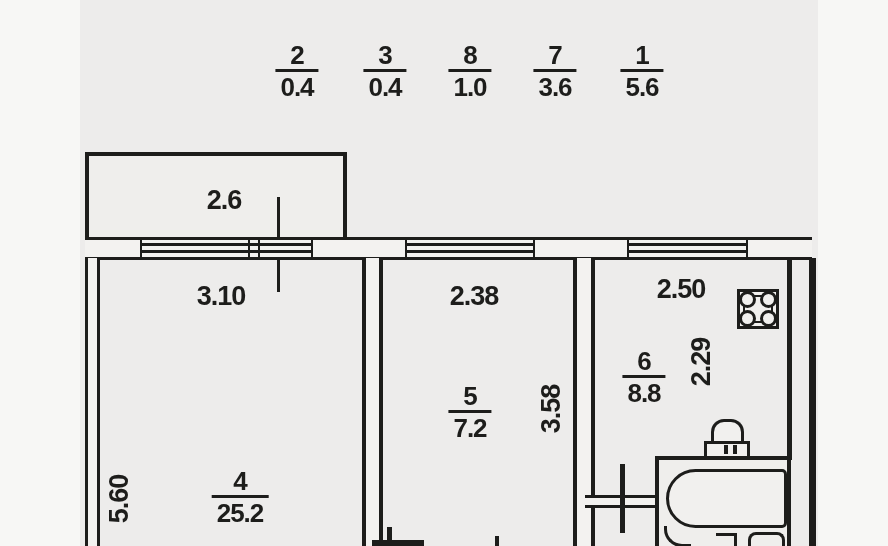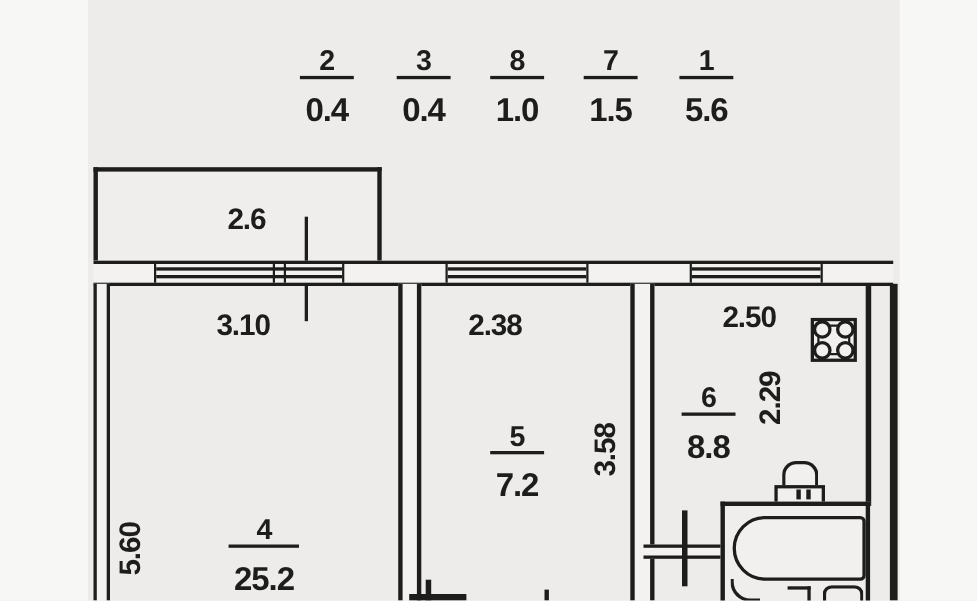--- a/index.html
+++ b/index.html
@@ -8,22 +8,22 @@
   #stage{position:relative;width:888px;height:546px;}
   #paper{position:absolute;left:80px;top:0;width:738px;height:546px;background:#edeceb;}
   .abs{position:absolute;}
   
   .lbl{position:absolute;font-weight:700;font-size:27px;color:#1d1d1b;
        letter-spacing:-1px;white-space:nowrap;transform:translate(-50%,-50%);}
   .lbl.vert{transform:translate(-50%,-50%) rotate(-90deg);}
   
   .frac{position:absolute;text-align:center;transform:translateX(-50%);color:#1d1d1b;}
   .frac .num{display:block;font-weight:700;font-size:26px;letter-spacing:-1px;line-height:27px;}
-  .frac .den{display:block;font-weight:700;font-size:30px;letter-spacing:-1px;line-height:28px;
-             border-top:3px solid #1d1d1b;padding:15px 5px 0 5px;}
+  .frac .den{display:block;font-weight:700;font-size:26px;letter-spacing:-1px;line-height:28px;
+             border-top:3px solid #1d1d1b;padding:1px 5px 0 5px;}
   
   .stroke{position:absolute;background:#1d1d1b;}
   
   .wall2{position:absolute;background:#f3f2f0;border:0 solid #1d1d1b;}
   
   .win{position:absolute;top:0;bottom:0;border-left:2px solid #1d1d1b;border-right:2px solid #1d1d1b;}
   .gz{position:absolute;left:0;right:0;height:3px;background:#1d1d1b;}
   .mullion{position:absolute;top:0;bottom:0;width:2px;background:#1d1d1b;}
   
   .outline{position:absolute;border:3px solid #1d1d1b;background:#f1f0ee;}
@@ -42,21 +42,21 @@
   <div class="frac" style="left:385px;top:42px;">
     <span class="num">3</span>
     <span class="den">0.4</span>
   </div>
   <div class="frac" style="left:470px;top:42px;">
     <span class="num">8</span>
     <span class="den">1.0</span>
   </div>
   <div class="frac" style="left:555px;top:42px;">
     <span class="num">7</span>
-    <span class="den">1.5</span>
+    <span class="den">3.6</span>
   </div>
   <div class="frac" style="left:642px;top:42px;">
     <span class="num">1</span>
     <span class="den">5.6</span>
   </div>
 
   <div class="abs" style="left:85px;top:152px;width:254px;height:81px;background:#efeeec;
        border:4px solid #1d1d1b;border-bottom:none;"></div>
   <div class="lbl" style="left:224px;top:200px;text-align:right;">2.6</div>
 
@@ -91,21 +91,21 @@
 
   <div class="stroke" style="left:372px;top:540px;width:52px;height:6px;"></div>
   <div class="stroke" style="left:387px;top:527px;width:5px;height:19px;"></div>
   <div class="stroke" style="left:495px;top:536px;width:4px;height:10px;"></div>
 
   <div class="wall2" style="left:585px;top:495px;width:73px;height:7px;
        border-top-width:3px;border-bottom-width:3px;"></div>
   <div class="stroke" style="left:620px;top:464px;width:5px;height:69px;"></div>
 
   <div class="lbl" style="left:221px;top:296px;">3.10</div>
-  <div class="lbl" style="left:450px;top:296px;">2.38</div>
+  <div class="lbl" style="left:474px;top:296px;">2.38</div>
   <div class="lbl" style="left:681px;top:289px;">2.50</div>
   <div class="lbl vert" style="left:119px;top:499px;">5.60</div>
   <div class="lbl vert" style="left:551px;top:409px;">3.58</div>
   <div class="lbl vert" style="left:701px;top:362px;">2.29</div>
 
   <div class="frac" style="left:240px;top:468px;">
     <span class="num">4</span>
     <span class="den">25.2</span>
   </div>
   <div class="frac" style="left:470px;top:383px;">

